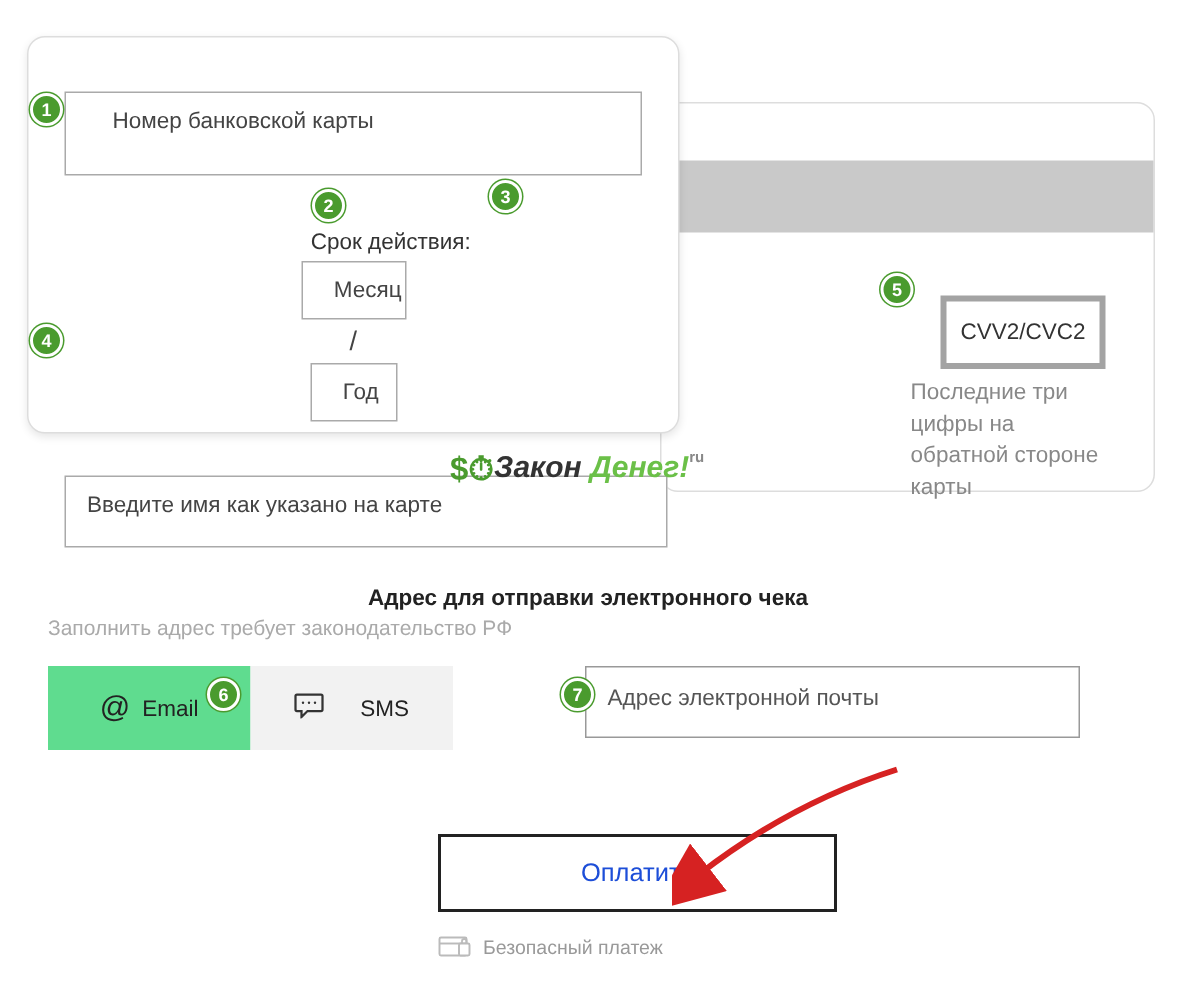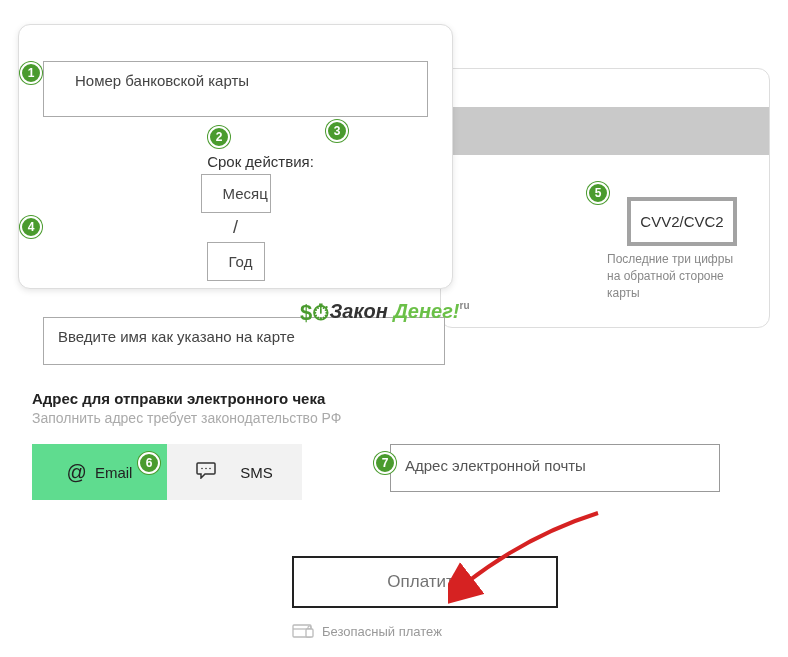--- a/index.html
+++ b/index.html
@@ -96,21 +96,21 @@
       padding: 12px 8px;
       text-align: center;
       font-size: 15px;
       color: #333;
     }
     .cvv-hint {
       position: absolute;
       right: 32px;
       top: 182px;
       width: 130px;
-      font-size: 12px;
+      font-size: 15px;
       color: #888;
       line-height: 1.4;
     }
     .badge {
       position: absolute;
       width: 22px;
       height: 22px;
       border-radius: 50%;
       background: #4a9b2e;
       border: 2px solid #fff;
@@ -144,20 +144,21 @@
       position: absolute;
       left: 32px;
       top: 390px;
       width: 720px;
     }
     .receipt-title {
       font-size: 15px;
       font-weight: bold;
       color: #222;
       margin-bottom: 3px;
+      text-align: center;
     }
     .receipt-sub {
       font-size: 14px;
       color: #aaa;
       margin-bottom: 18px;
     }
     .tabs-row {
       display: flex;
       gap: 0;
       align-items: stretch;
@@ -192,21 +193,21 @@
     }
     .pay-button {
       position: absolute;
       left: 292px;
       top: 556px;
       width: 266px;
       height: 52px;
       border: 2px solid #222;
       background: #fff;
       font-size: 17px;
-      color: #737373;
+      color: #1d4ed8;
       display: flex;
       align-items: center;
       justify-content: center;
       cursor: pointer;
     }
     .secure-row {
       position: absolute;
       left: 292px;
       top: 622px;
       display: flex;

